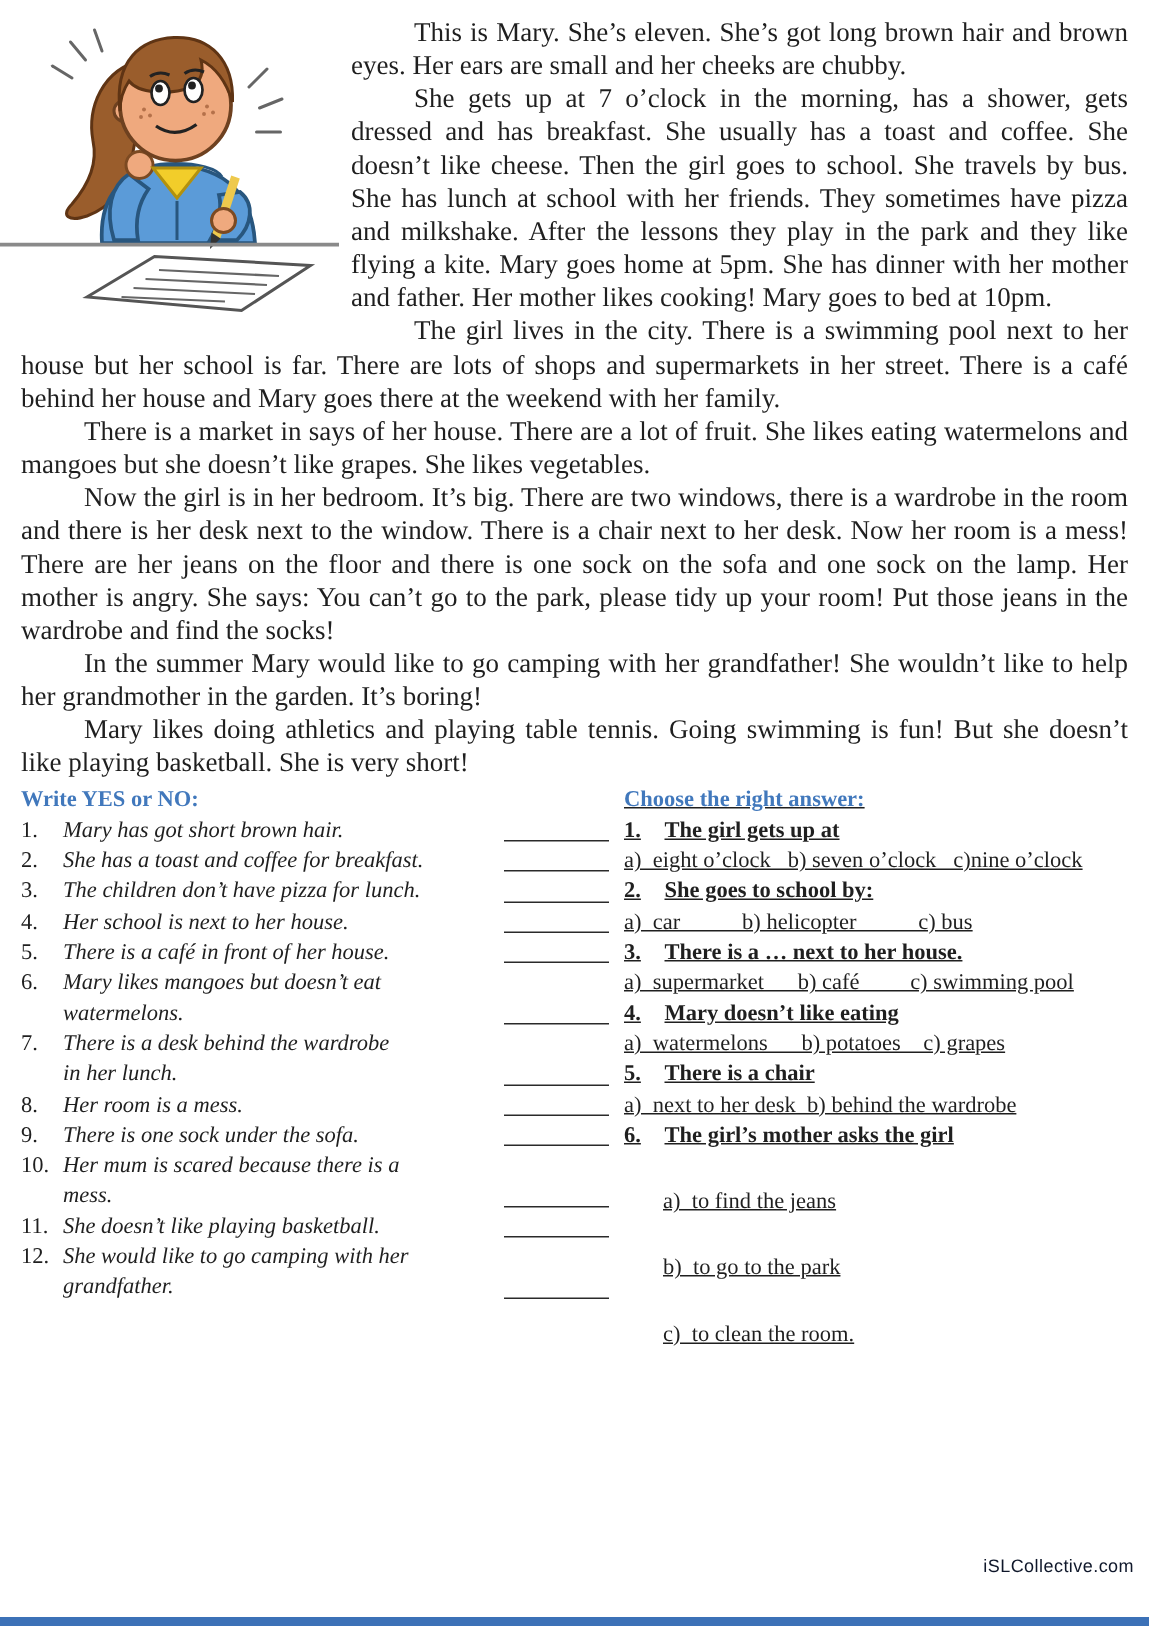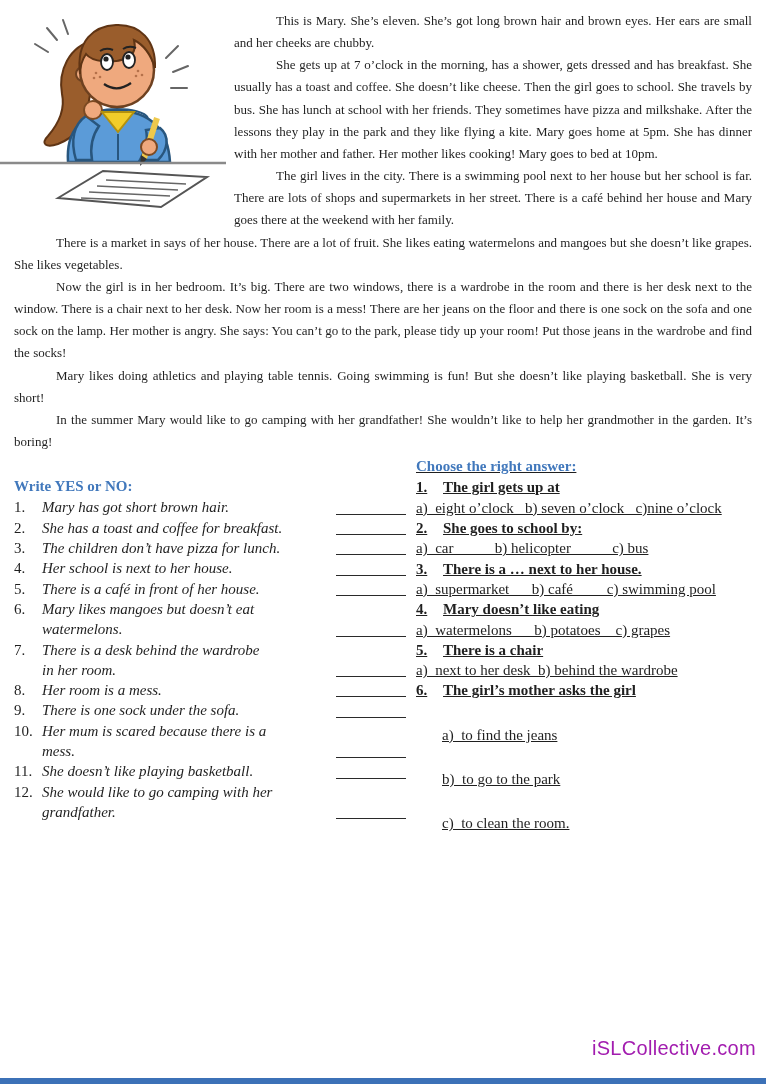--- a/index.html
+++ b/index.html
@@ -15,34 +15,34 @@
     overflow:hidden;
   }
   
   .illustration{
     float:left;
     width:230px;height:205px;
     margin:0 4px 2px -14px;
   }
   .para{
     margin:0;
-    font-size:13px;
+    font-size:18px;
     line-height:22.15px;
     text-align:justify;
     text-indent:42px;
   }
   
   .exercises{
     clear:none;
     display:flex;
     margin-top:3px;
     font-size:15px;
     line-height:20.3px;
   }
-  .col-left{width:392px;flex-shrink:0;margin-top:20px;}
+  .col-left{width:392px;flex-shrink:0;}
   .col-right{flex:1;padding-left:10px;text-decoration:underline;}
   .col-head{
     font-weight:bold;
     color:#4178bc;
     margin-bottom:1px;
   }
   .yn-item{display:flex;}
   .yn-num{width:28px;flex-shrink:0;}
   .yn-text{flex:1;}
   .yn-line{white-space:nowrap;font-style:italic;}
@@ -56,22 +56,22 @@
   }
   .q-title{display:flex;font-weight:bold;}
   .q-num{width:27px;flex-shrink:0;}
   .q-opts{white-space:pre;}
   .q-opts-indent{padding-left:26px;margin-top:24px;}
   
   .footer-brand{
     position:absolute;
     right:10px;top:1037px;
     font-family:"Liberation Sans", sans-serif;
-    font-size:20px;
-    color:#a21caf;
+    font-size:12px;
+    color:#0f172a;
     letter-spacing:.3px;
   }
   .bottom-bar{
     position:absolute;
     left:0;right:0;bottom:0;
     height:6px;
     background:#3c71b7;
   }
 </style>
 </head>
@@ -140,22 +140,22 @@
           <line x1="81" y1="188" x2="150" y2="191"></line>
         </g>
       </svg>
     </div>
 
     <p class="para">This is Mary. She’s eleven. She’s got long brown hair and brown eyes. Her ears are small and her cheeks are chubby.</p>
     <p class="para">She gets up at 7 o’clock in the morning, has a shower, gets dressed and has breakfast. She usually has a toast and coffee. She doesn’t like cheese. Then the girl goes to school. She travels by bus. She has lunch at school with her friends. They sometimes have pizza and milkshake. After the lessons they play in the park and they like flying a kite. Mary goes home at 5pm. She has dinner with her mother and father. Her mother likes cooking! Mary goes to bed at 10pm.</p>
     <p class="para">The girl lives in the city. There is a swimming pool next to her house but her school is far. There are lots of shops and supermarkets in her street. There is a café behind her house and Mary goes there at the weekend with her family.</p>
     <p class="para">There is a market in says of her house. There are a lot of fruit. She likes eating watermelons and mangoes but she doesn’t like grapes. She likes vegetables.</p>
     <p class="para">Now the girl is in her bedroom. It’s big. There are two windows, there is a wardrobe in the room and there is her desk next to the window. There is a chair next to her desk. Now her room is a mess! There are her jeans on the floor and there is one sock on the sofa and one sock on the lamp. Her mother is angry. She says: You can’t go to the park, please tidy up your room! Put those jeans in the wardrobe and find the socks!</p>
+    <p class="para">In the summer Mary would like to go camping with her grandfather! She wouldn’t like to help her grandmother in the garden. It’s boring!</p>
     <p class="para">Mary likes doing athletics and playing table tennis. Going swimming is fun! But she doesn’t like playing basketball. She is very short!</p>
-    <p class="para">In the summer Mary would like to go camping with her grandfather! She wouldn’t like to help her grandmother in the garden. It’s boring!</p>
   </div>
 
   <div class="exercises">
 
     <div class="col-left">
       <div class="col-head">Write YES or NO:</div>
 
       <div class="yn-item">
         <span class="yn-num">1.</span>
         <span class="yn-text">
@@ -201,21 +201,21 @@
         <span class="yn-text">
             <div class="yn-line">Mary likes mangoes but doesn’t eat</div>
             <div class="yn-line">watermelons.</div>
           </span>
         <span class="yn-blank"></span>
       </div>
       <div class="yn-item">
         <span class="yn-num">7.</span>
         <span class="yn-text">
             <div class="yn-line">There is a desk behind the wardrobe</div>
-            <div class="yn-line">in her room.</div>
+            <div class="yn-line">in her lunch.</div>
           </span>
         <span class="yn-blank"></span>
       </div>
       <div class="yn-item">
         <span class="yn-num">8.</span>
         <span class="yn-text">
             <div class="yn-line">Her room is a mess.</div>
             <div class="yn-line"></div>
           </span>
         <span class="yn-blank"></span>

